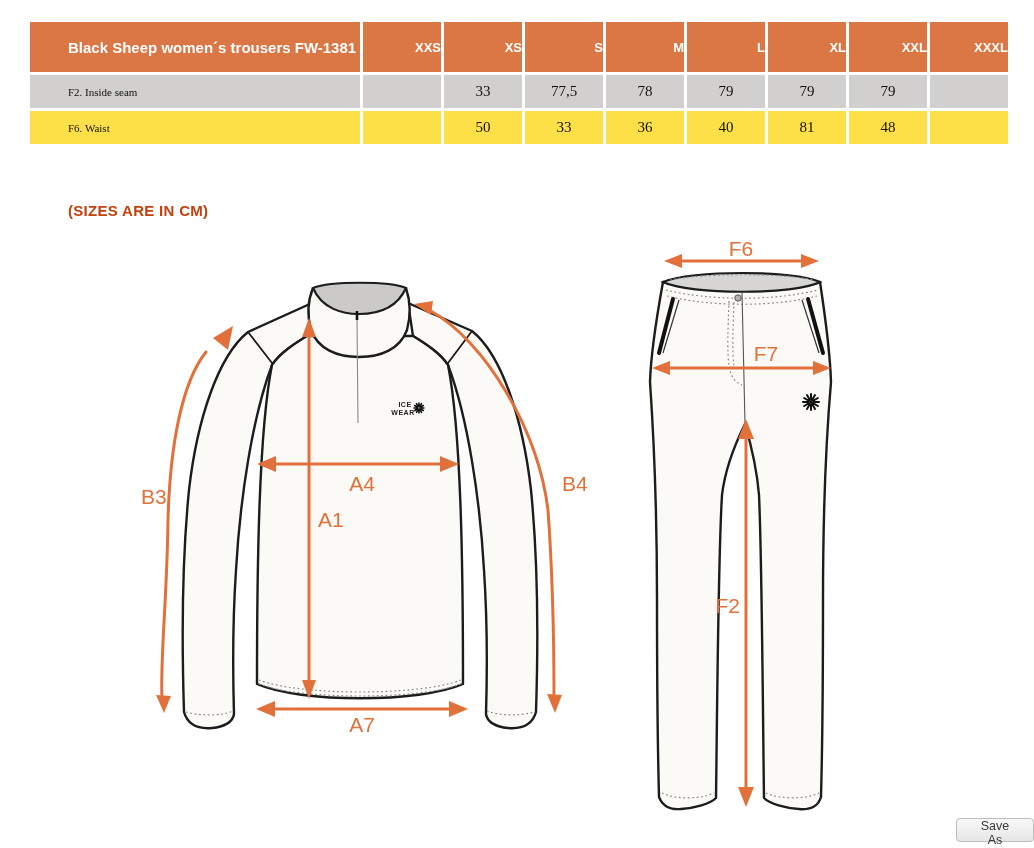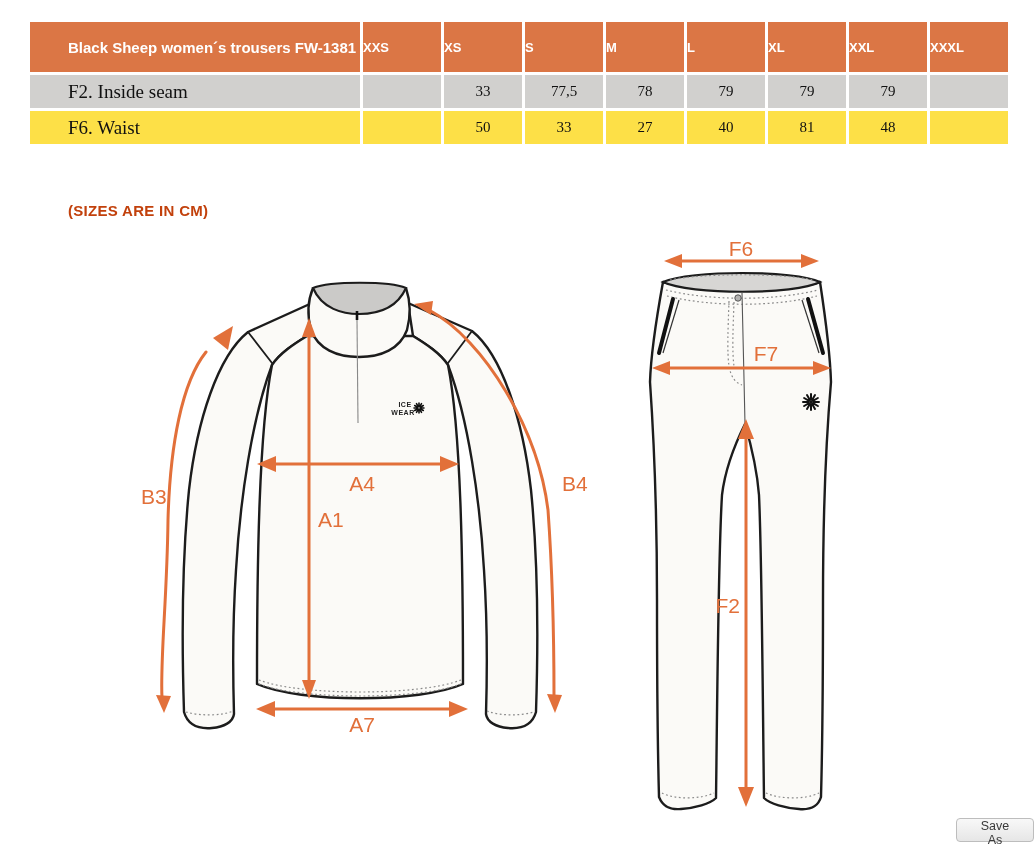--- a/index.html
+++ b/index.html
@@ -4,25 +4,25 @@
 <style>
   html,body{margin:0;padding:0;background:#fff;}
   .stage{position:relative;width:1034px;height:848px;background:#ffffff;overflow:hidden;
          font-family:"Liberation Sans",sans-serif;}
 
   
   .size-table{position:absolute;left:27px;top:19px;border-collapse:separate;border-spacing:3px;table-layout:fixed;}
   .size-table col.c-label{width:330px;}
   .size-table col.c-size{width:78px;}
   .size-table thead th{height:50px;background:#DB7645;color:#ffffff;
-        font:bold 13px "Liberation Sans",sans-serif;text-align:left;padding:0;}
+        font:bold 13px "Liberation Sans",sans-serif;text-align:right;padding:0;}
   .size-table thead th.label-col{font-size:15px;text-align:left;padding-left:38px;margin-top:28px;}
   .size-table tbody td{height:33px;font:15px "Liberation Serif",serif;color:#111;
         text-align:center;padding:0;}
-  .size-table tbody td.label-col{text-align:left;padding-left:38px;font-size:19px;}
+  .size-table tbody td.label-col{text-align:left;padding-left:38px;font-size:11px;}
   .size-table tbody tr.dark td{background:#D1D0CE;}
   .size-table tbody tr.light td{background:#fde047;}
 
   
   .sizes-note{position:absolute;left:68px;top:202px;color:#c2410c;
         font:600 15px "Liberation Sans",sans-serif;letter-spacing:.3px;}
 
   
   .shirt-svg{position:absolute;left:115px;top:240px;}
   .trousers-svg{position:absolute;left:628px;top:233px;}
@@ -81,21 +81,21 @@
         <td>79</td>
         <td>79</td>
         <td>79</td>
         <td></td>
       </tr>
       <tr class="light">
         <td class="label-col">F6. Waist</td>
         <td></td>
         <td>50</td>
         <td>33</td>
-        <td>27</td>
+        <td>36</td>
         <td>40</td>
         <td>81</td>
         <td>48</td>
         <td></td>
       </tr>
     </tbody>
   </table>
 
   <div class="sizes-note">(SIZES ARE IN CM)</div>
 

